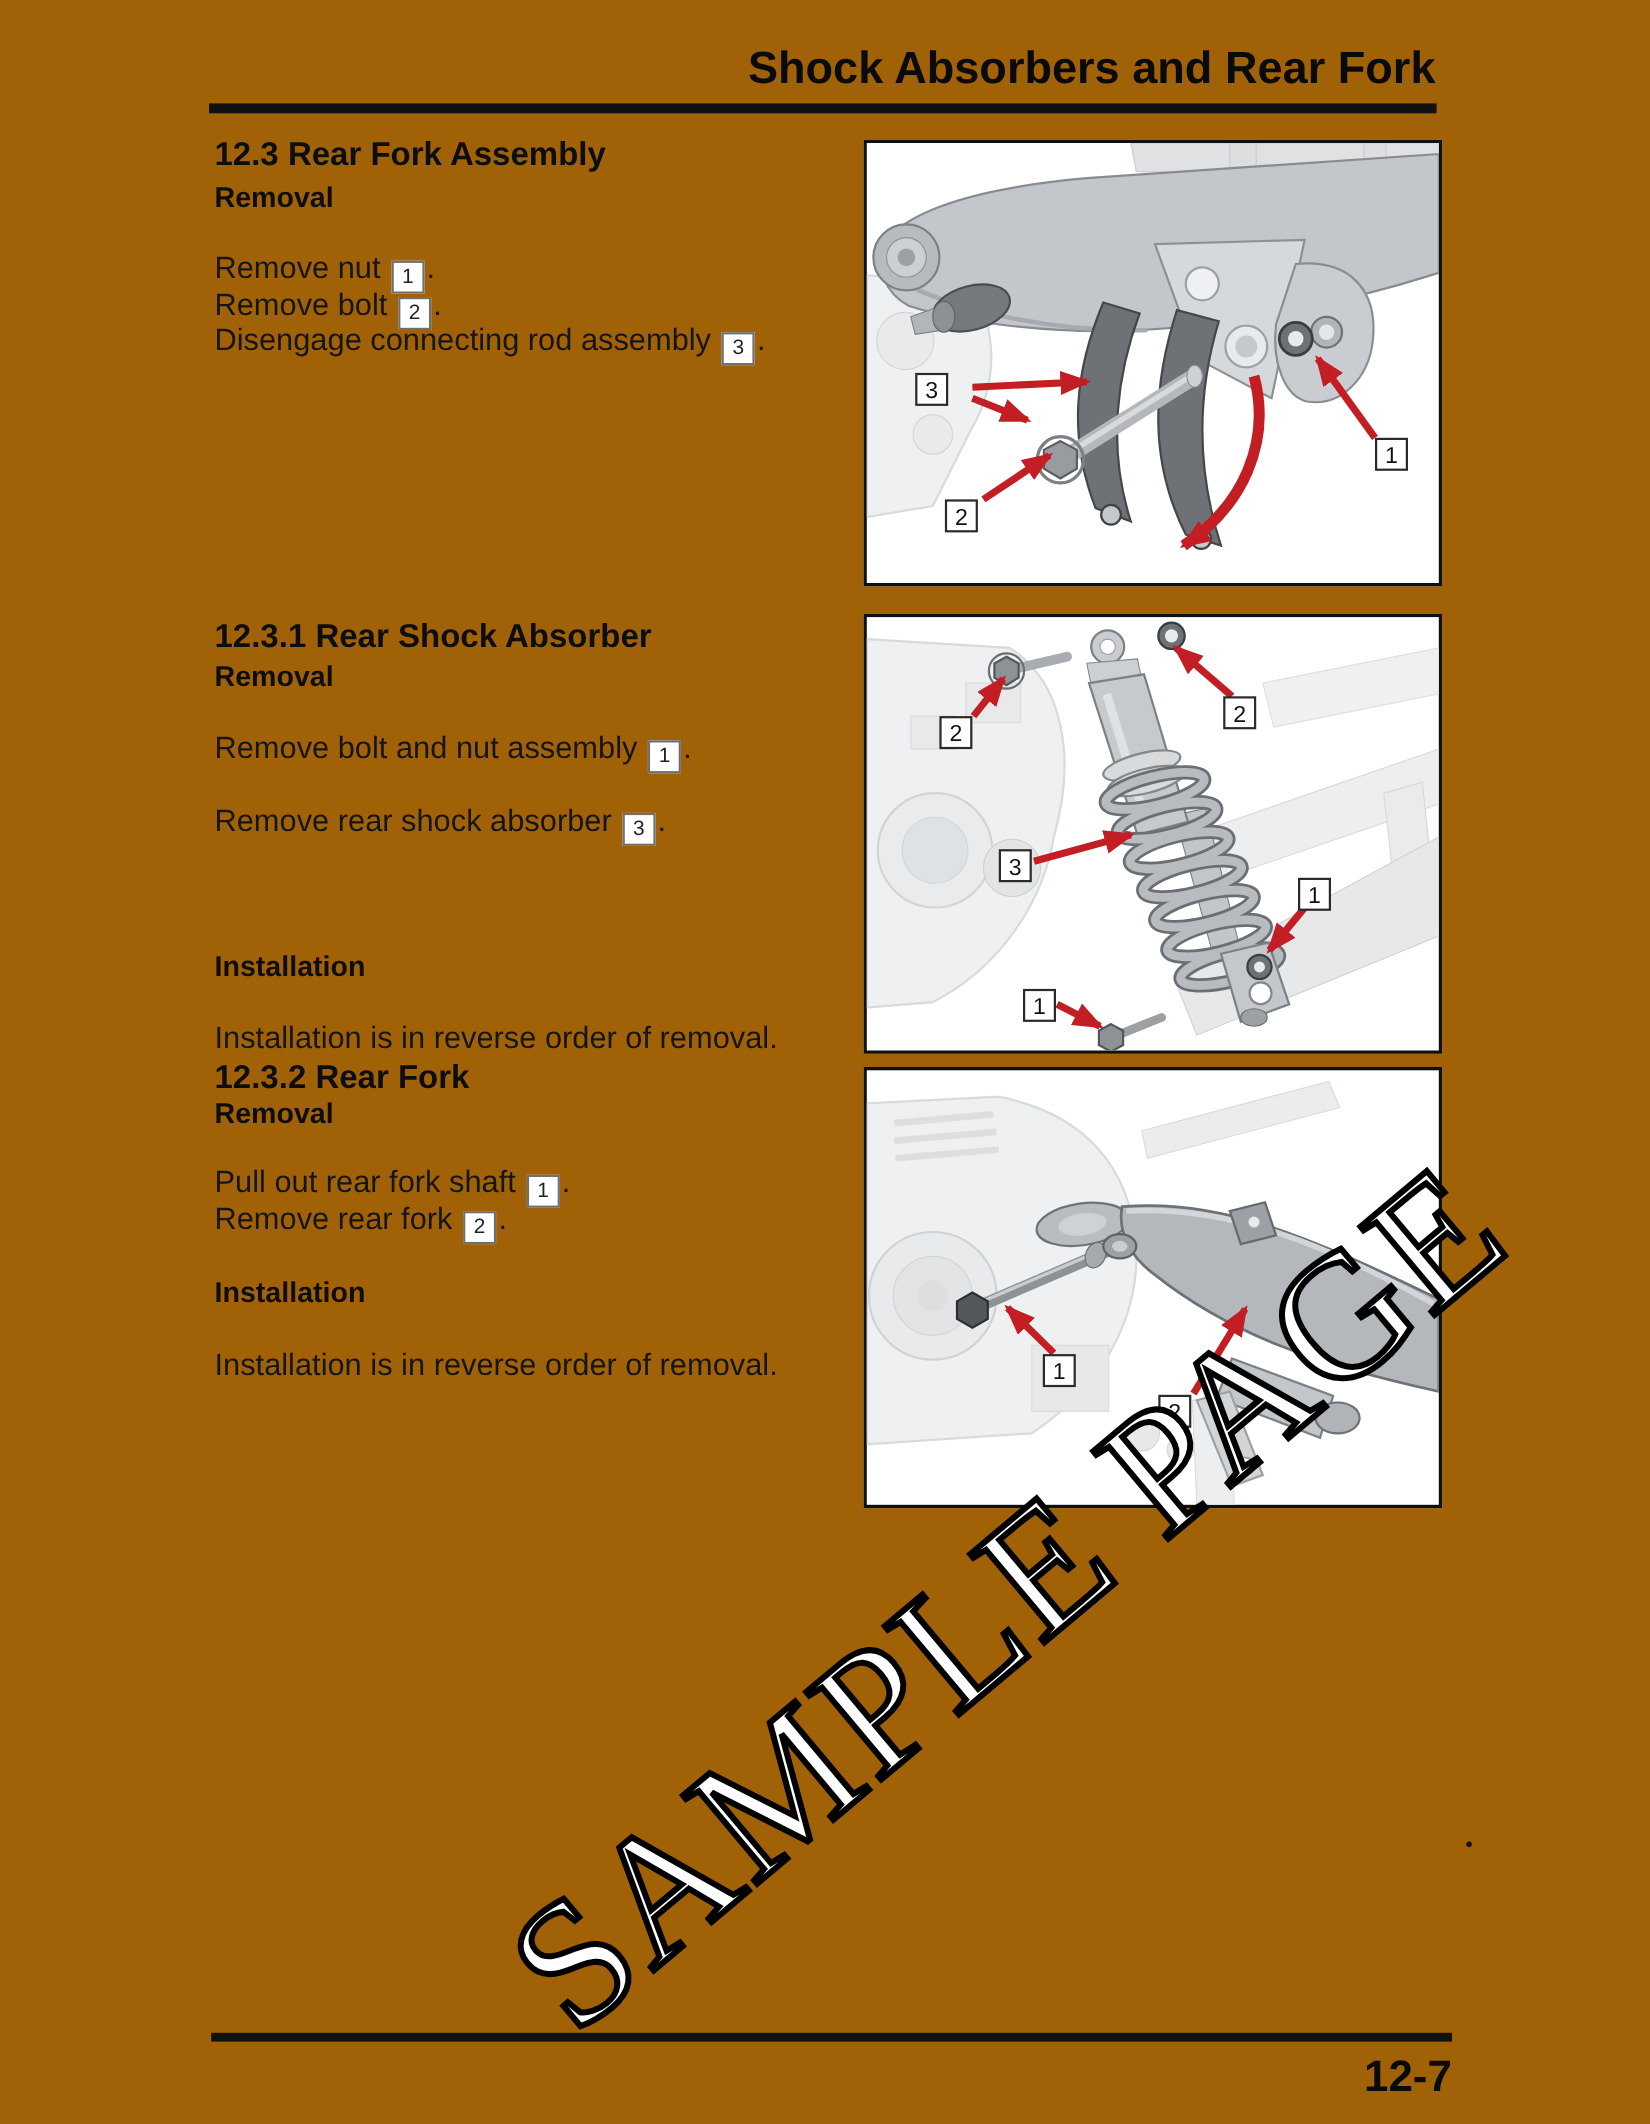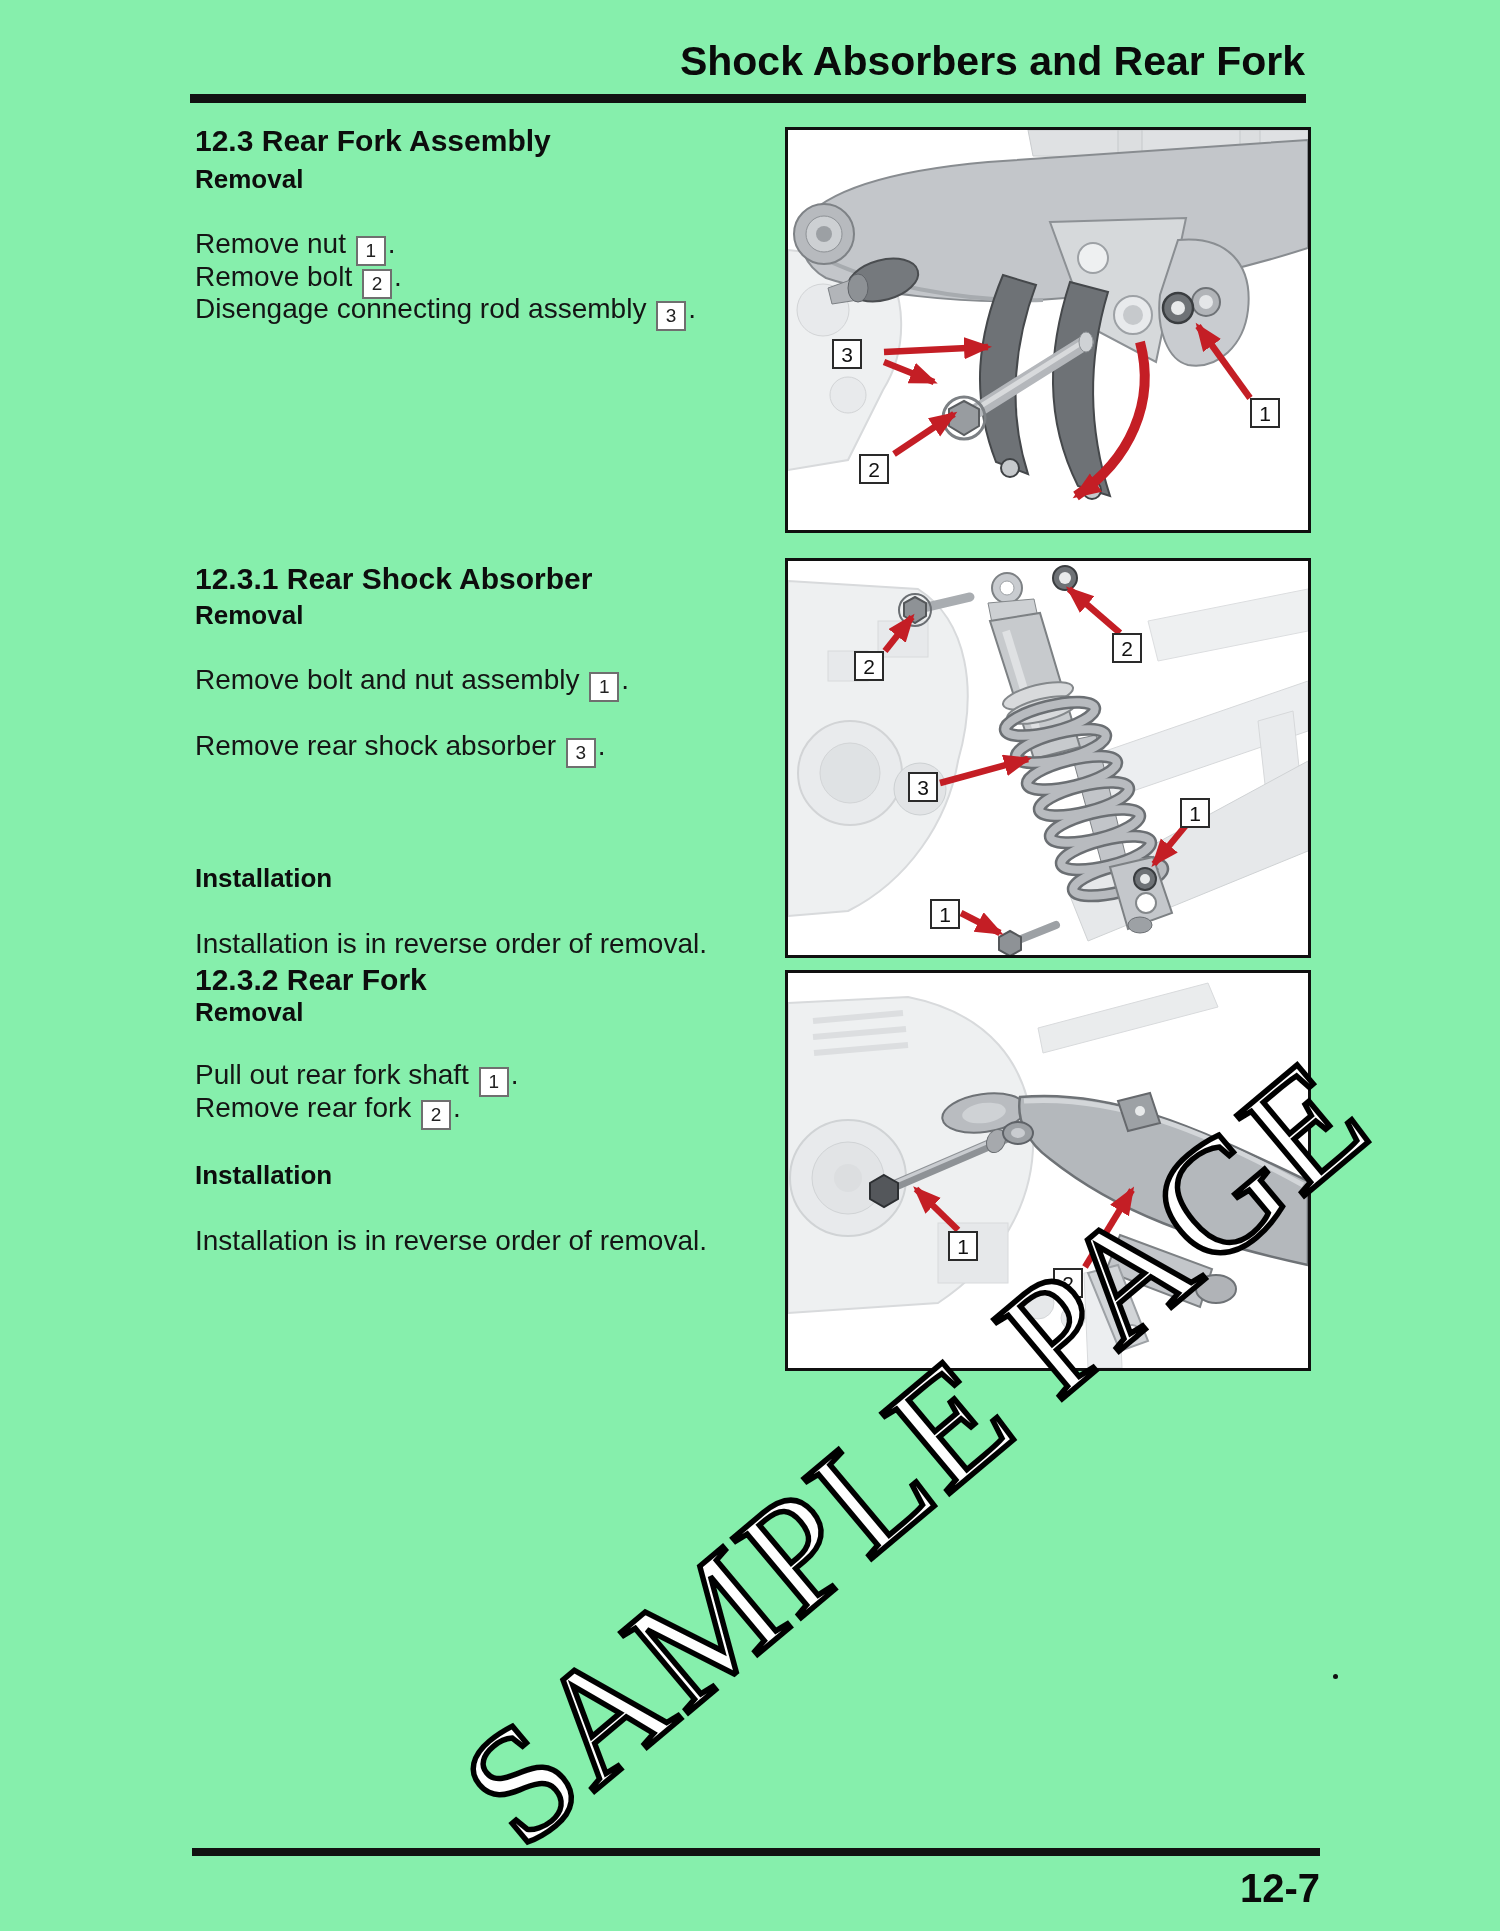--- a/index.html
+++ b/index.html
@@ -1,17 +1,17 @@
 <!DOCTYPE html>
 <html><head>
 <meta charset="utf-8">
 <style>
   html,body{margin:0;padding:0;background:#888;}
   #page{
-    position:relative;width:1500px;height:1931px;background:#86efac;
+    position:relative;width:1500px;height:1931px;background:#a16207;
     font-family:"Liberation Sans", sans-serif;color:#111;overflow:hidden;
   }
   .rule{position:absolute;background:#111;}
   #doc-title{
     position:absolute;top:38px;right:195px;font-size:41px;font-weight:bold;
     letter-spacing:0px;color:#0a0a0a;white-space:nowrap;
   }
   .sec{position:absolute;left:195px;width:600px;}
   .sec-heading{position:absolute;left:0;font-size:30px;font-weight:bold;white-space:nowrap;color:#0d0d0d;}
   .sub-heading{position:absolute;left:0;font-size:26px;font-weight:bold;white-space:nowrap;color:#0d0d0d;}

